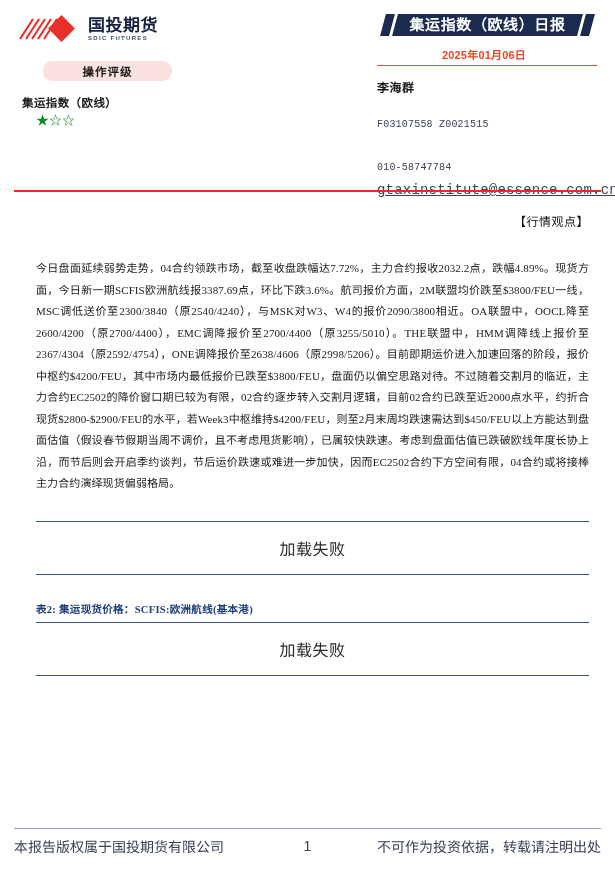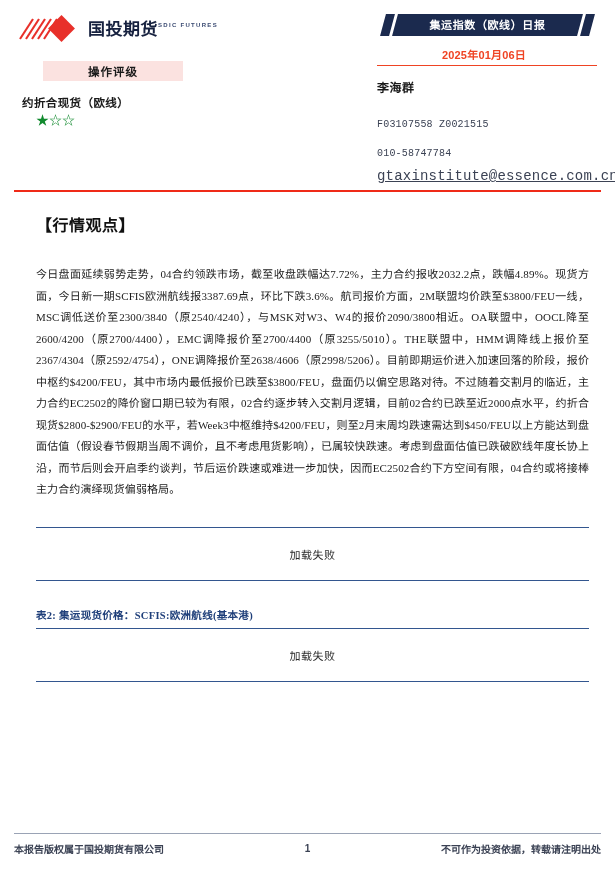--- a/index.html
+++ b/index.html
@@ -64,21 +64,21 @@
     left: 34px;
     top: 3px;
     width: 19px;
     height: 19px;
     background: #e8302a;
     transform: rotate(45deg);
   }
 
   .logo-text {
     display: flex;
-    flex-direction: row;
+    flex-direction: column;
     justify-content: center;
     line-height: 1;
   }
   .logo-cn {
     font-family: "Liberation Sans", "DejaVu Sans", sans-serif;
     font-size: 17px;
     font-weight: bold;
     color: #16213f;
     letter-spacing: 0.5px;
   }
@@ -87,26 +87,27 @@
     font-size: 6px;
     font-weight: bold;
     color: #3a4a72;
     letter-spacing: 1.3px;
     margin-top: 1px;
   }
 
   .rating-box {
     margin-top: 17px;
     margin-left: 25px;
-    width: 140px;
+    width: 129px;
     height: 20px;
     background: #fbe2e0;
     display: flex;
     align-items: center;
     justify-content: center;
+    border-radius: 9px;
   }
   .rating-box-label {
     font-size: 11.5px;
     font-weight: bold;
     color: #1a1a1a;
     letter-spacing: 1px;
   }
 
   .rating-name {
     margin-top: 13px;
@@ -160,21 +161,21 @@
   .report-banner .tick-right { right: -2px; }
   .report-banner .label {
     position: absolute;
     left: 0;
     top: 0;
     width: 205px;
     height: 22px;
     line-height: 22px;
     text-align: center;
     color: #ffffff;
-    font-size: 11px;
+    font-size: 15px;
     font-weight: bold;
     letter-spacing: 0.6px;
   }
 
   .report-date {
     margin-top: 10px;
     text-align: center;
     font-size: 11px;
     font-weight: bold;
     color: #ef4323;
@@ -197,21 +198,21 @@
     letter-spacing: 0.5px;
   }
   .analyst-id {
     margin-top: 23px;
     font-size: 10px;
     color: #3b4254;
     font-family: "Liberation Mono", "DejaVu Sans Mono", monospace;
     letter-spacing: 0.2px;
   }
   .analyst-phone {
-    margin-top: 18px;
+    margin-top: 32px;
     font-size: 10px;
     color: #3b4254;
     font-family: "Liberation Mono", "DejaVu Sans Mono", monospace;
     letter-spacing: 0.2px;
   }
   .analyst-email {
     margin-top: 9px;
     font-size: 14px;
     color: #3b4254;
     font-family: "Liberation Mono", "DejaVu Sans Mono", monospace;
@@ -230,24 +231,25 @@
 
   
   .content {
     position: absolute;
     left: 36px;
     right: 26px;
     top: 212px;
   }
 
   .section-heading {
-    font-size: 16px;
-    font-weight: bold;
+    font-size: 12px;
+    font-weight: normal;
     color: #111111;
     letter-spacing: 0.5px;
+    text-align: right;
   }
 
   .body-paragraph {
     margin-top: 28px;
     font-size: 11px;
     line-height: 21.5px;
     color: #1b1b1b;
     text-align: justify;
     letter-spacing: 0.1px;
   }
@@ -265,21 +267,21 @@
   }
   .table-frame {
     border-top: 1.4px solid #33568f;
     border-bottom: 1.4px solid #33568f;
     height: 52px;
     display: flex;
     align-items: center;
     justify-content: center;
   }
   .table-fail {
-    font-size: 11px;
+    font-size: 16px;
     color: #2b2b2b;
     letter-spacing: 0.5px;
   }
   .table-source {
     margin-top: 7px;
     font-size: 9px;
     font-style: italic;
     color: #4a6aa5;
     letter-spacing: 0.2px;
   }
@@ -294,23 +296,22 @@
   .footer-rule {
     height: 1px;
     background: #9aa3b5;
     margin-bottom: 7px;
   }
   .footer-row {
     display: flex;
     align-items: center;
     justify-content: space-between;
     font-family: "Liberation Sans", "DejaVu Sans", sans-serif;
-    font-size: 10px;
+    font-size: 14px;
     color: #3b4254;
-    font-weight: bold;
   }
   .footer-left { flex: 1; text-align: left; }
   .footer-center { flex: 0 0 auto; text-align: center; }
   .footer-right { flex: 1; text-align: right; }
 </style>
 </head>
 <body>
 
 <div class="page">
 
@@ -334,21 +335,21 @@
         <div class="logo-text">
           <span class="logo-cn">国投期货</span>
           <span class="logo-en">SDIC FUTURES</span>
         </div>
       </div>
 
       <div class="rating-box">
         <span class="rating-box-label">操作评级</span>
       </div>
 
-      <div class="rating-name">约折合现货（欧线）</div>
+      <div class="rating-name">集运指数（欧线）</div>
       <div class="rating-stars">★☆☆</div>
     </div>
 
     <div class="header-right">
 
       <div class="report-banner">
         <div class="tick-left"></div>
         <div class="bar"></div>
         <div class="tick-right"></div>
         <div class="label">集运指数（欧线）日报</div>

